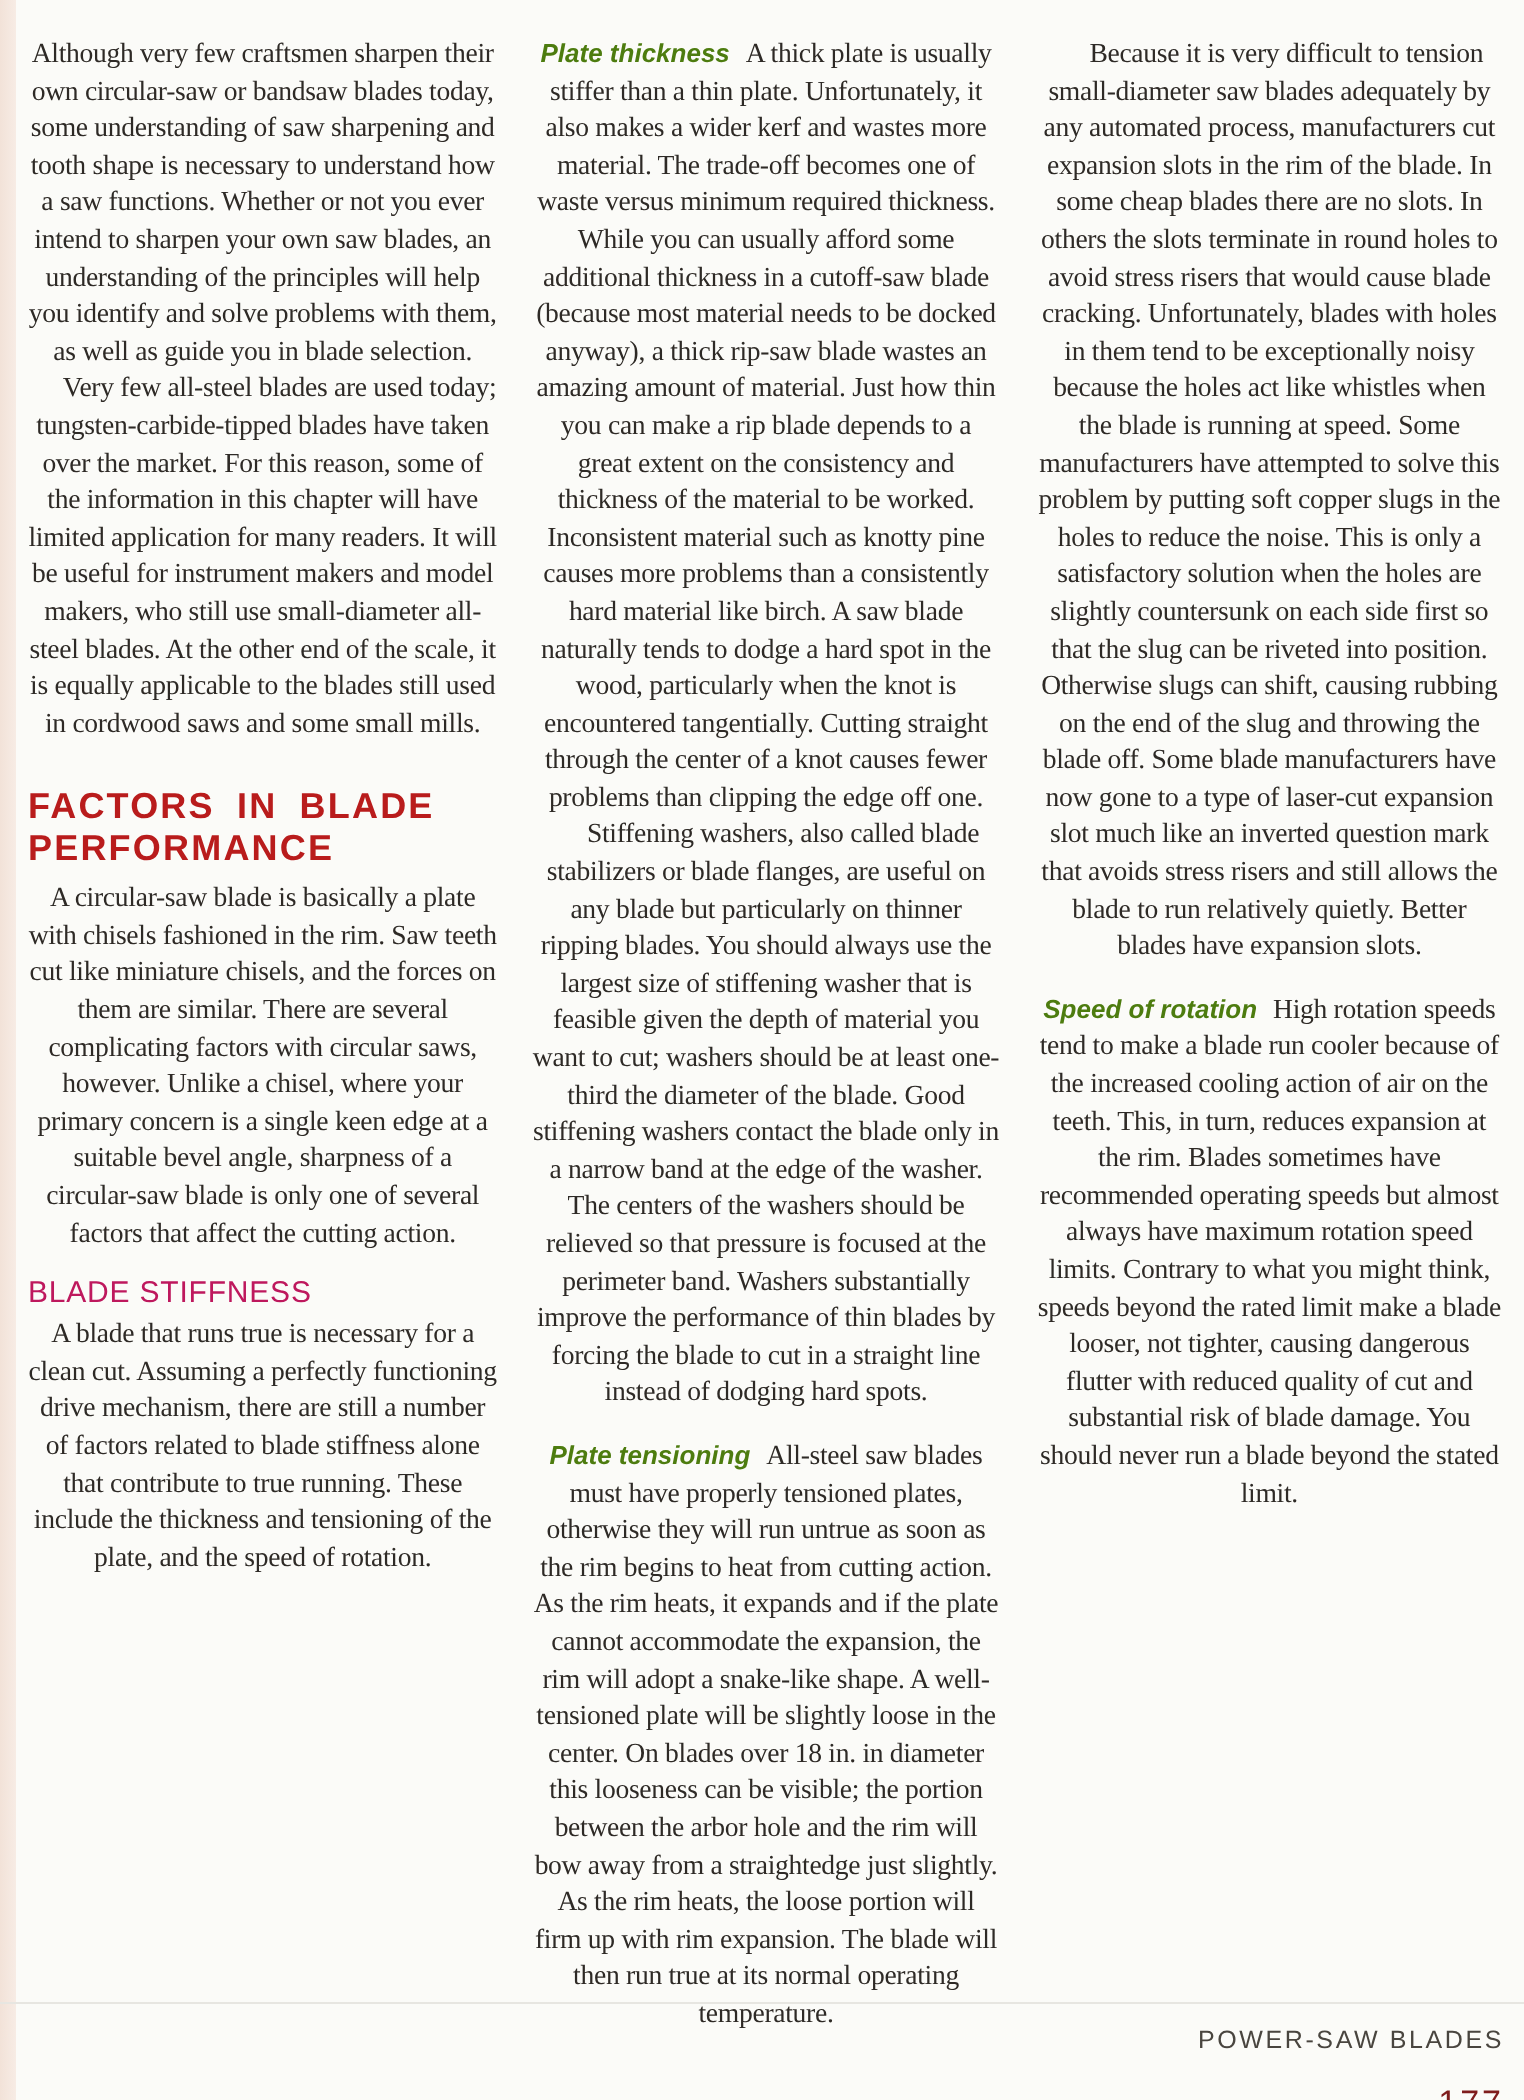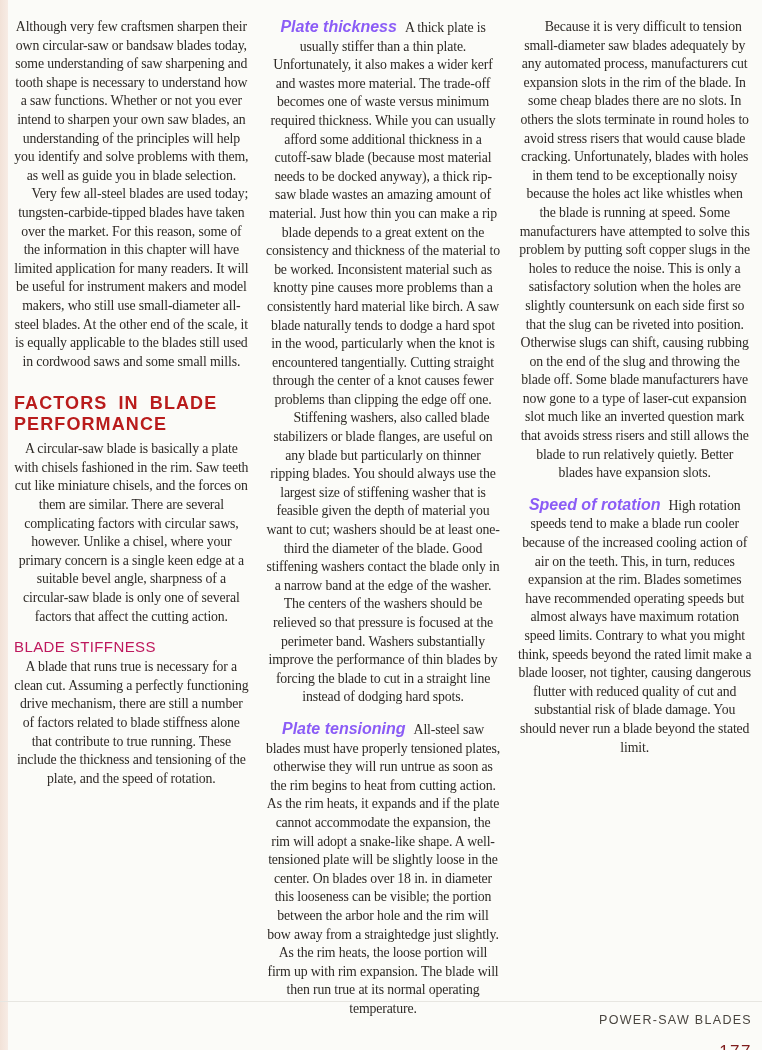--- a/index.html
+++ b/index.html
@@ -46,23 +46,23 @@
     font-weight: 400;
     font-size: 15px;
     line-height: 19px;
     letter-spacing: 0.4px;
     color: #be185d;
   }
   .runin {
     font-family: "Liberation Sans", sans-serif;
     font-style: italic;
     font-weight: 700;
-    font-size: 16px;
+    font-size: 13px;
     letter-spacing: 0;
-    color: #8b5cf6;
+    color: #4d7c0f;
     margin-right: 8px;
   }
   .hairline {
     position: absolute; left: 0; right: 0; top: 1001px; height: 1px;
     background: #e7e6e1;
   }
   .footer {
     position: absolute; right: 10px; top: 1013px;
     display: flex; align-items: flex-end; gap: 15px; flex-direction: column;
   }

